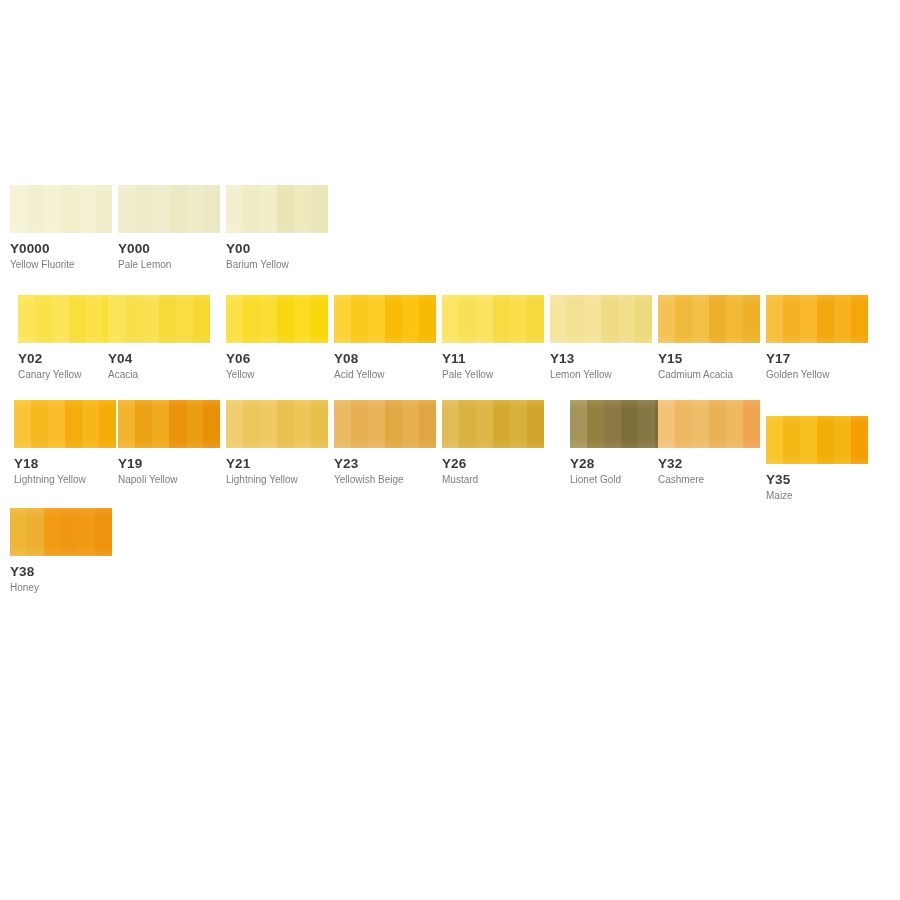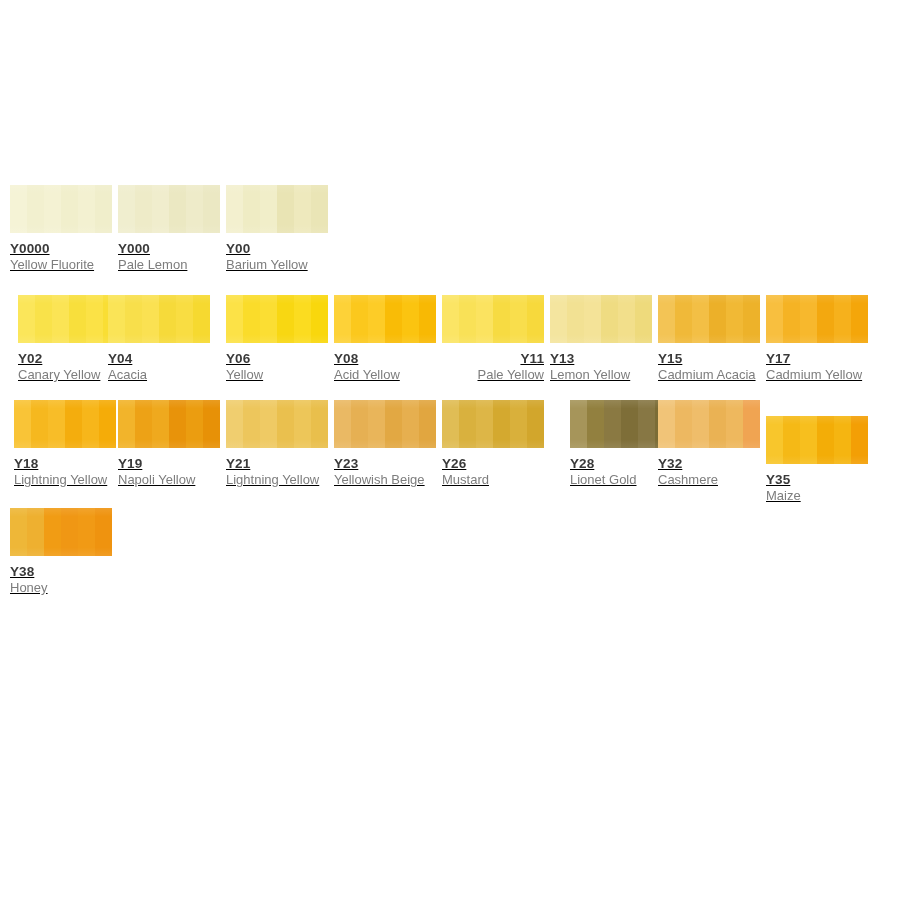--- a/index.html
+++ b/index.html
@@ -24,21 +24,20 @@
   }
   .swatch-row {
     position: absolute;
     left: 10px;
     width: 880px;
   }
   .swatch-cell {
     position: absolute;
     top: 0;
     width: 102px;
-    text-decoration: underline;
   }
   .swatch-chip {
     width: 102px;
     height: 48px;
     position: relative;
     overflow: hidden;
   }
   .swatch-chip .band {
     position: absolute;
     top: 0;
@@ -58,21 +57,21 @@
     margin-top: 8px;
     font-size: 13.5px;
     font-weight: bold;
     color: #3a3a3a;
     letter-spacing: 0.1px;
     line-height: 15px;
     white-space: nowrap;
   }
   .swatch-name {
     margin-top: 3px;
-    font-size: 13px;
+    font-size: 10px;
     font-weight: normal;
     color: #7d7d7d;
     line-height: 11px;
     white-space: nowrap;
   }
 </style>
 </head>
 <body>
 
 <div id="chart-root">
@@ -163,21 +162,21 @@
           <div class="band" style="left: 17px; width: 17.6px; background: rgb(251, 200, 29);"></div>
           <div class="band" style="left: 34px; width: 17.6px; background: rgb(253, 204, 39);"></div>
           <div class="band" style="left: 51px; width: 17.6px; background: rgb(249, 188, 6);"></div>
           <div class="band" style="left: 68px; width: 17.6px; background: rgb(251, 196, 16);"></div>
           <div class="band" style="left: 85px; width: 17.6px; background: rgb(248, 185, 4);"></div>
           <div class="sheen"></div>
         </div>
         <div class="swatch-code">Y08</div>
         <div class="swatch-name">Acid Yellow</div>
       </div>
-      <div class="swatch-cell" style="left: 432px; text-align: right;">
+      <div class="swatch-cell" style="left: 432px;">
         <div class="swatch-chip" style="background: rgb(250, 224, 79);">
           <div class="band" style="left: 0px; width: 17.6px; background: rgb(251, 229, 101);"></div>
           <div class="band" style="left: 17px; width: 17.6px; background: rgb(249, 225, 87);"></div>
           <div class="band" style="left: 34px; width: 17.6px; background: rgb(251, 227, 96);"></div>
           <div class="band" style="left: 51px; width: 17.6px; background: rgb(247, 219, 66);"></div>
           <div class="band" style="left: 68px; width: 17.6px; background: rgb(249, 222, 76);"></div>
           <div class="band" style="left: 85px; width: 17.6px; background: rgb(247, 217, 60);"></div>
           <div class="sheen"></div>
         </div>
         <div class="swatch-code">Y11</div>
@@ -213,21 +212,21 @@
         <div class="swatch-chip" style="background: rgb(247, 181, 35);">
           <div class="band" style="left: 0px; width: 17.6px; background: rgb(248, 191, 63);"></div>
           <div class="band" style="left: 17px; width: 17.6px; background: rgb(245, 179, 36);"></div>
           <div class="band" style="left: 34px; width: 17.6px; background: rgb(247, 184, 45);"></div>
           <div class="band" style="left: 51px; width: 17.6px; background: rgb(243, 168, 15);"></div>
           <div class="band" style="left: 68px; width: 17.6px; background: rgb(246, 177, 28);"></div>
           <div class="band" style="left: 85px; width: 17.6px; background: rgb(244, 166, 10);"></div>
           <div class="sheen"></div>
         </div>
         <div class="swatch-code">Y17</div>
-        <div class="swatch-name">Cadmium Yellow</div>
+        <div class="swatch-name">Golden Yellow</div>
       </div>
     </div>
     <div class="swatch-row" style="top: 400px;">
       <div class="swatch-cell" style="left: 4px;">
         <div class="swatch-chip" style="background: rgb(248, 187, 29);">
           <div class="band" style="left: 0px; width: 17.6px; background: rgb(249, 196, 55);"></div>
           <div class="band" style="left: 17px; width: 17.6px; background: rgb(246, 184, 31);"></div>
           <div class="band" style="left: 34px; width: 17.6px; background: rgb(248, 189, 40);"></div>
           <div class="band" style="left: 51px; width: 17.6px; background: rgb(244, 173, 13);"></div>
           <div class="band" style="left: 68px; width: 17.6px; background: rgb(247, 182, 26);"></div>

